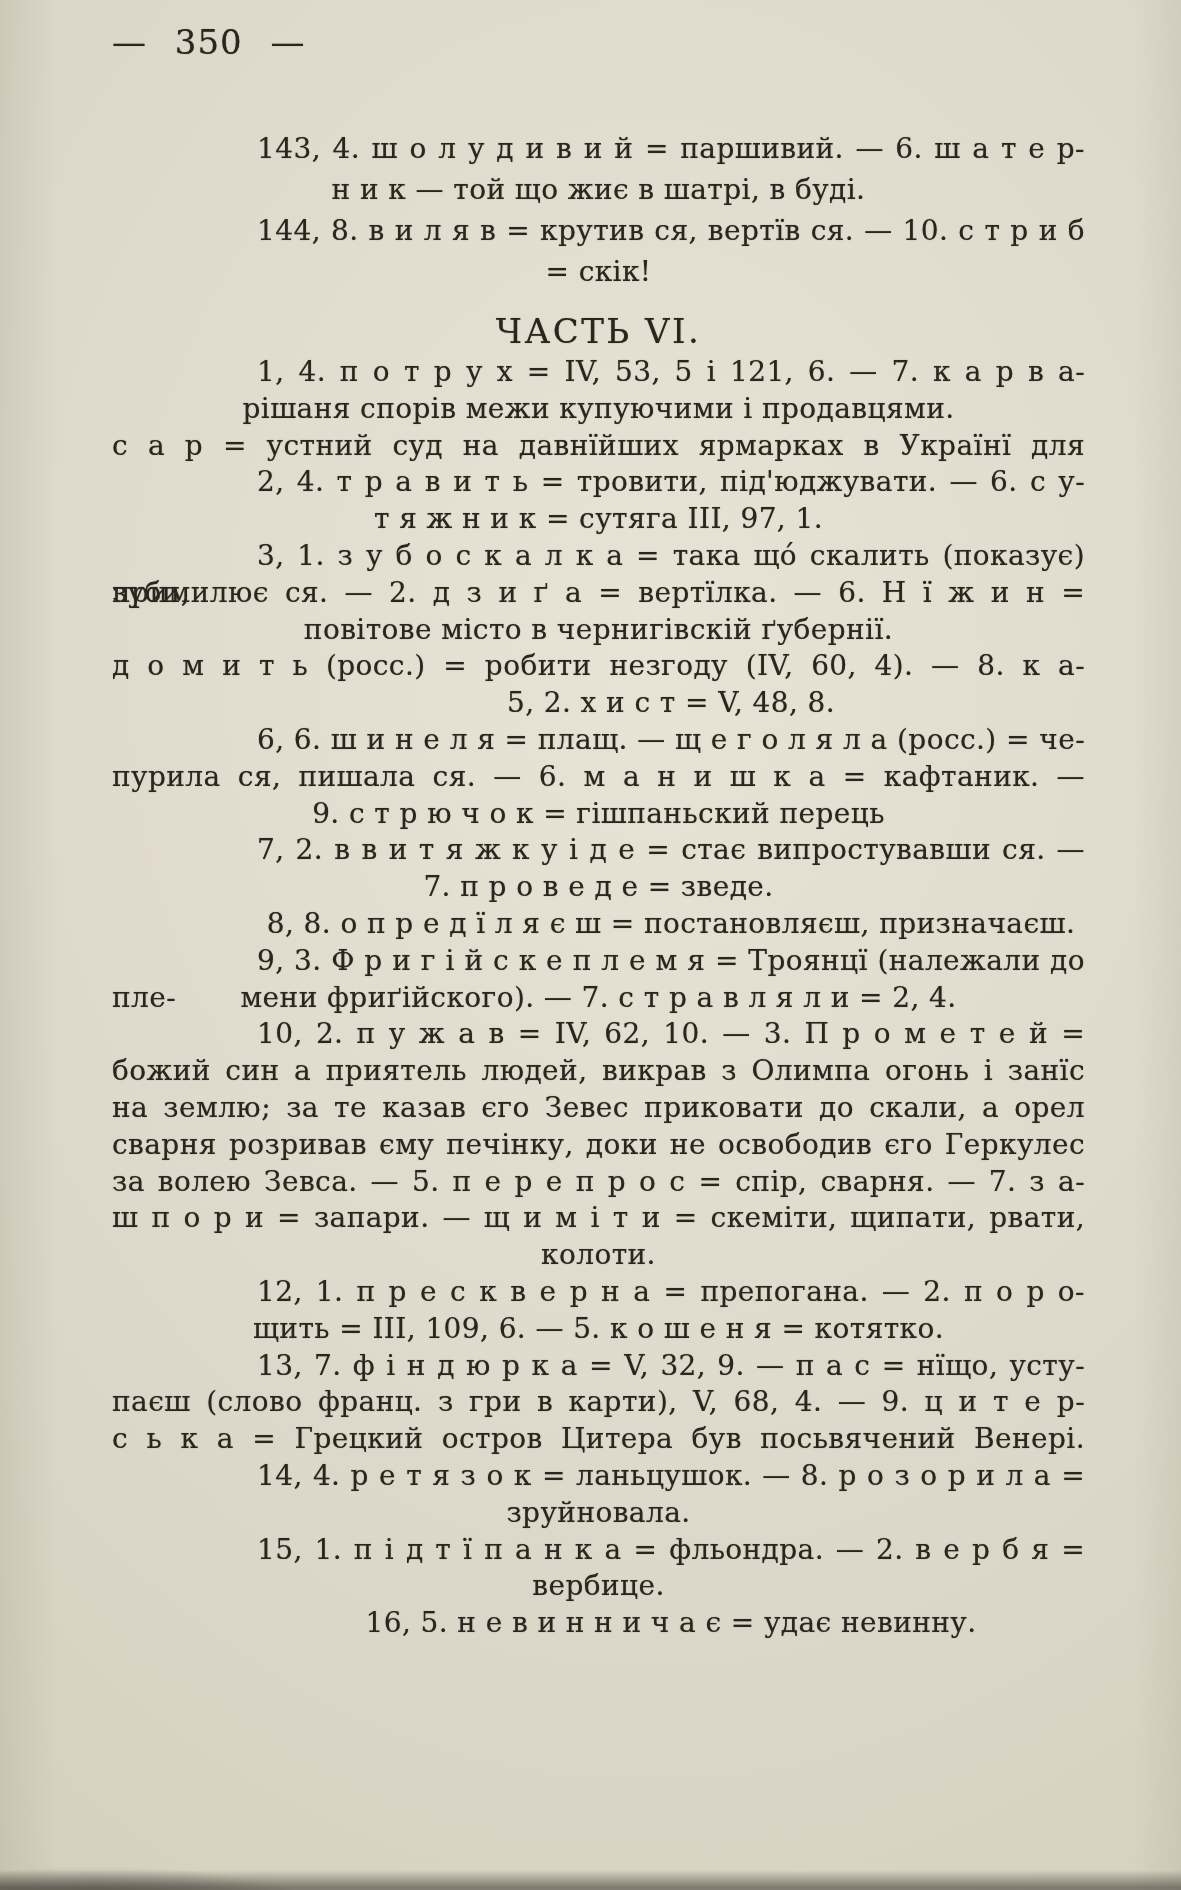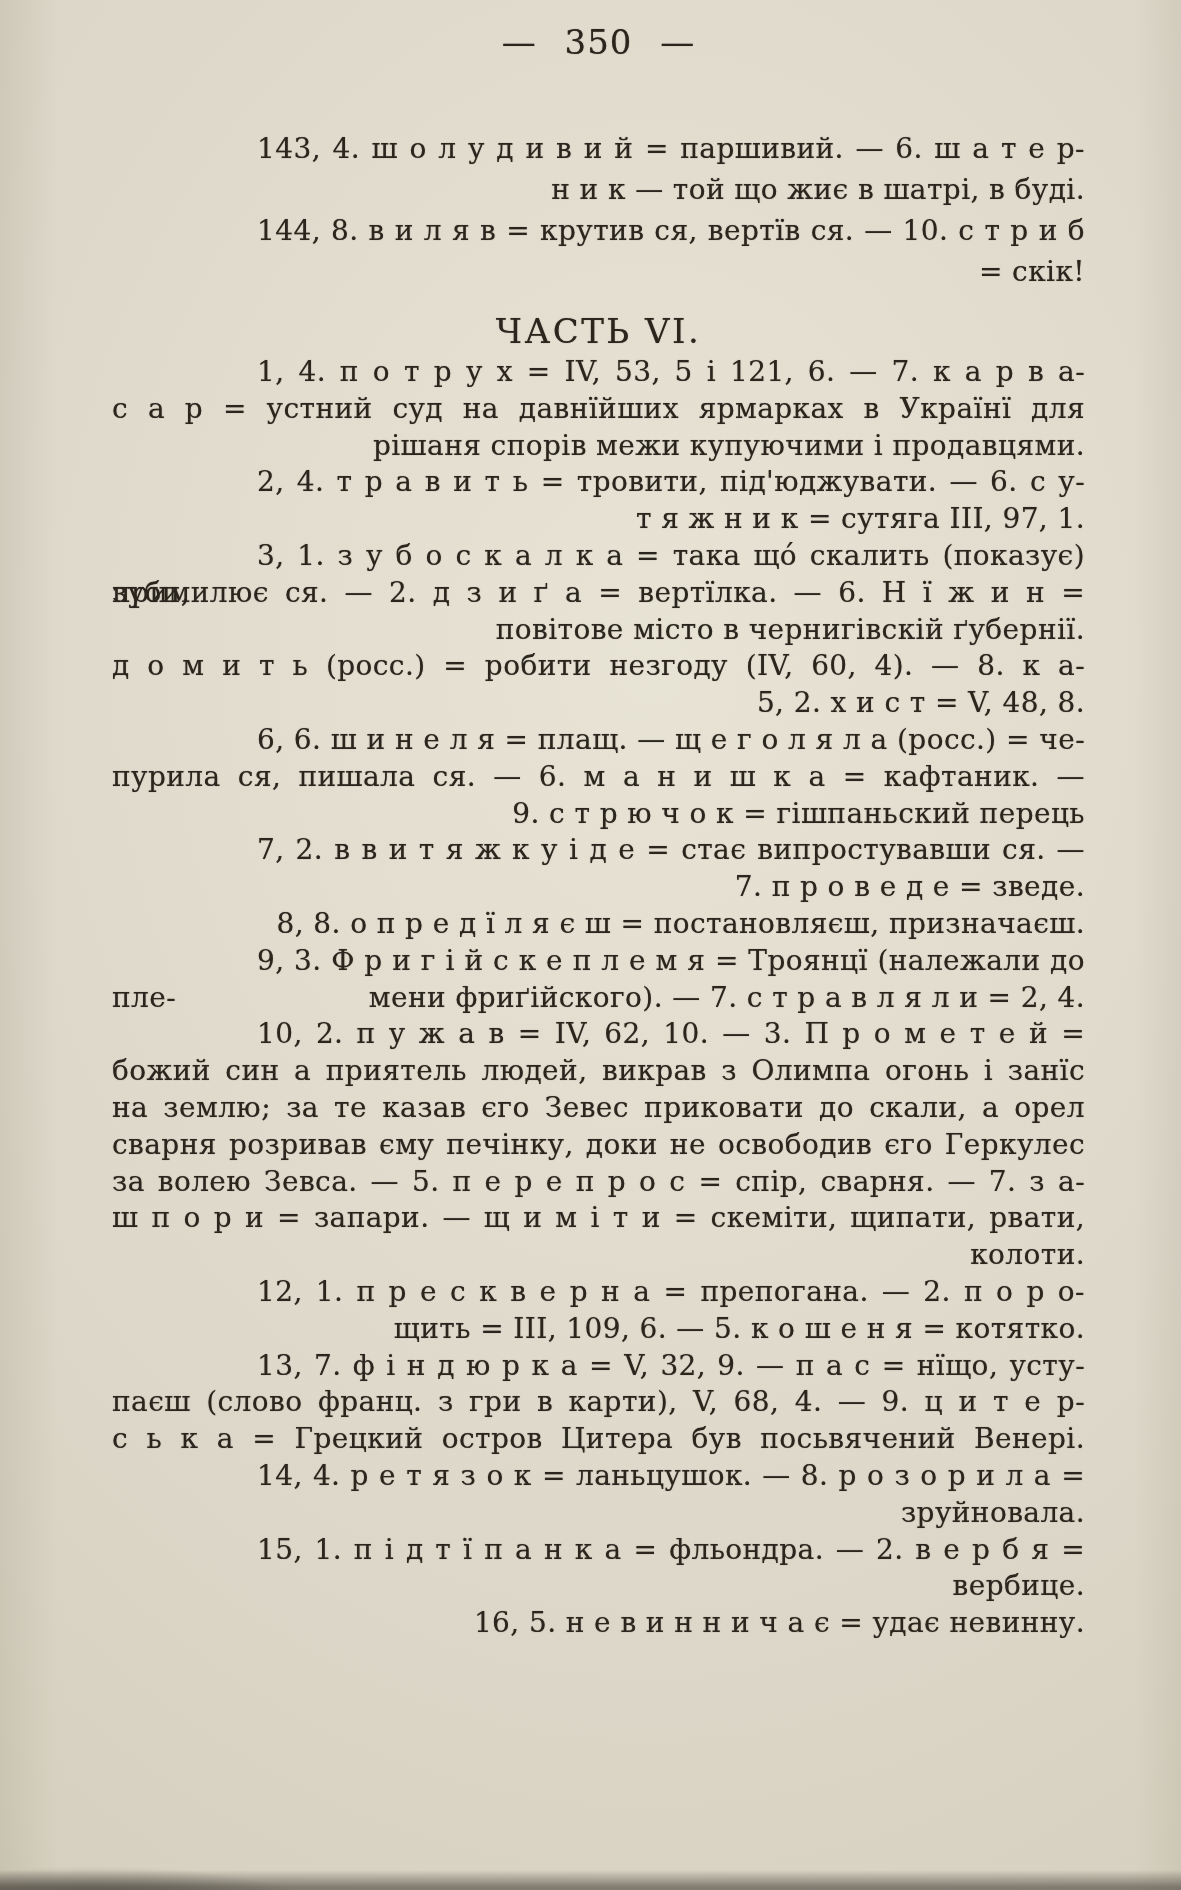--- a/index.html
+++ b/index.html
@@ -21,33 +21,32 @@
   }
   .corner-shadow {
     position: absolute; left: -30px; bottom: -34px; width: 420px; height: 58px;
     background: radial-gradient(60% 100% at 30% 100%, rgba(40,38,33,0.85) 0%, rgba(40,38,33,0.35) 55%, rgba(40,38,33,0) 100%);
   }
   .column {
     position: absolute; left: 112px; top: 20px; width: 973px;
     color: #2a261e;
   }
   .pageno {
-    text-align: center;
     font-size: 34px; line-height: 44px;
     word-spacing: 16px;
     letter-spacing: 1px;
     text-shadow: 0 0 1px rgba(42,38,30,0.55);
   }
   .blocks { margin-top: 64px; }
   .line {
     font-size: 28px;
     line-height: 41px;
     height: 41px;
     letter-spacing: 0.4px;
-    text-align: right;
+    text-align: center;
     text-shadow: 0 0 1px rgba(42,38,30,0.5);
     white-space: nowrap;
   }
   #block-main .line { line-height: 36.8px; height: 36.8px; }
   .line.just { white-space: normal; text-align: justify; text-align-last: justify; }
   .line.ind { text-indent: 145px; }
   .heading {
     text-align: center;
     font-size: 34px; line-height: 46px;
     letter-spacing: 2.5px;
@@ -64,22 +63,22 @@
     <div class="blocks">
       <div id="block-top">
           <div class="line ind just">143, 4. ш о л у д и в и й = паршивий. — 6. ш а т е р-</div>
           <div class="line">н и к — той що жиє в шатрі, в буді.</div>
           <div class="line ind just">144, 8. в и л я в = крутив ся, вертїв ся. — 10. с т р и б</div>
           <div class="line">= скік!</div>
         </div>
       <div class="heading">ЧАСТЬ VI.</div>
       <div id="block-main">
           <div class="line ind just">1, 4. п о т р у х = IV, 53, 5 і 121, 6. — 7. к а р в а-</div>
+          <div class="line">рішаня спорів межи купуючими і продавцями.</div>
           <div class="line just">с а р = устний суд на давнїйших ярмарках в Українї для</div>
-          <div class="line">рішаня спорів межи купуючими і продавцями.</div>
           <div class="line ind just">2, 4. т р а в и т ь = тровити, під'юджувати. — 6. с у-</div>
           <div class="line">т я ж н и к = сутяга III, 97, 1.</div>
           <div class="line ind just">3, 1. з у б о с к а л к а = така щó скалить (показує) зуби,</div>
           <div class="line just">примилює ся. — 2. д з и ґ а = вертїлка. — 6. Н ї ж и н =</div>
           <div class="line">повітове місто в чернигівскій ґубернії.</div>
           <div class="line just">д о м и т ь (росс.) = робити незгоду (IV, 60, 4). — 8. к а-</div>
           <div class="line ind">5, 2. х и с т = V, 48, 8.</div>
           <div class="line ind just">6, 6. ш и н е л я = плащ. — щ е г о л я л а (росс.) = че-</div>
           <div class="line just">пурила ся, пишала ся. — 6. м а н и ш к а = кафтаник. —</div>
           <div class="line">9. с т р ю ч о к = гішпаньский перець</div>

